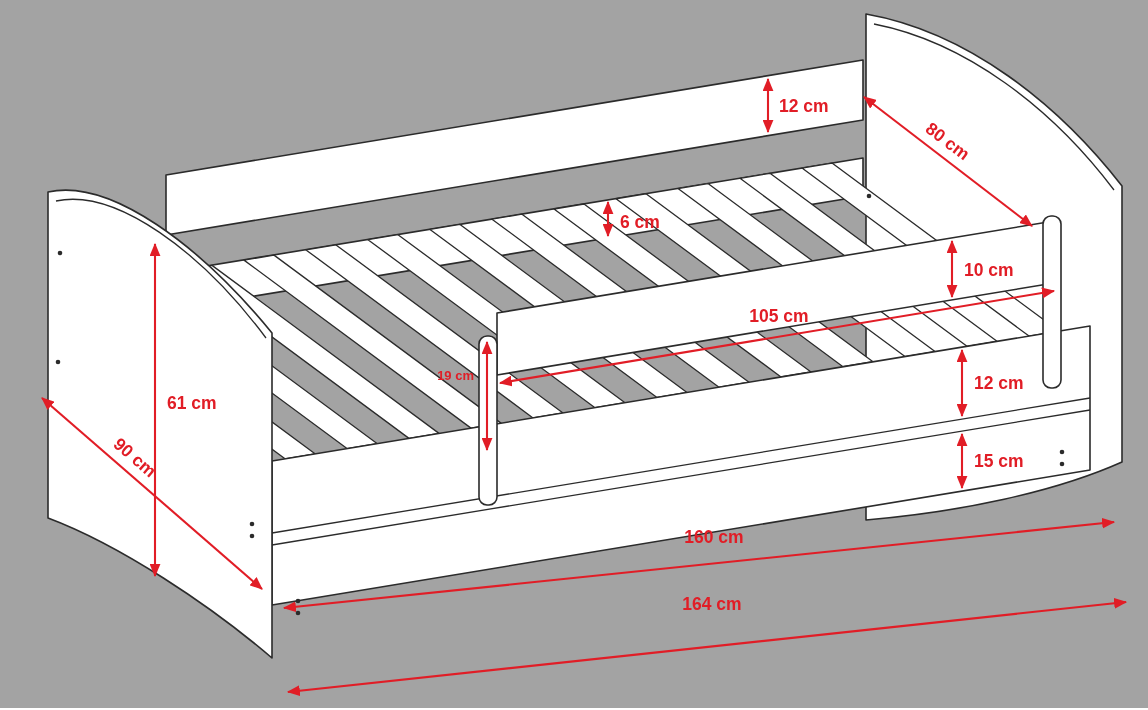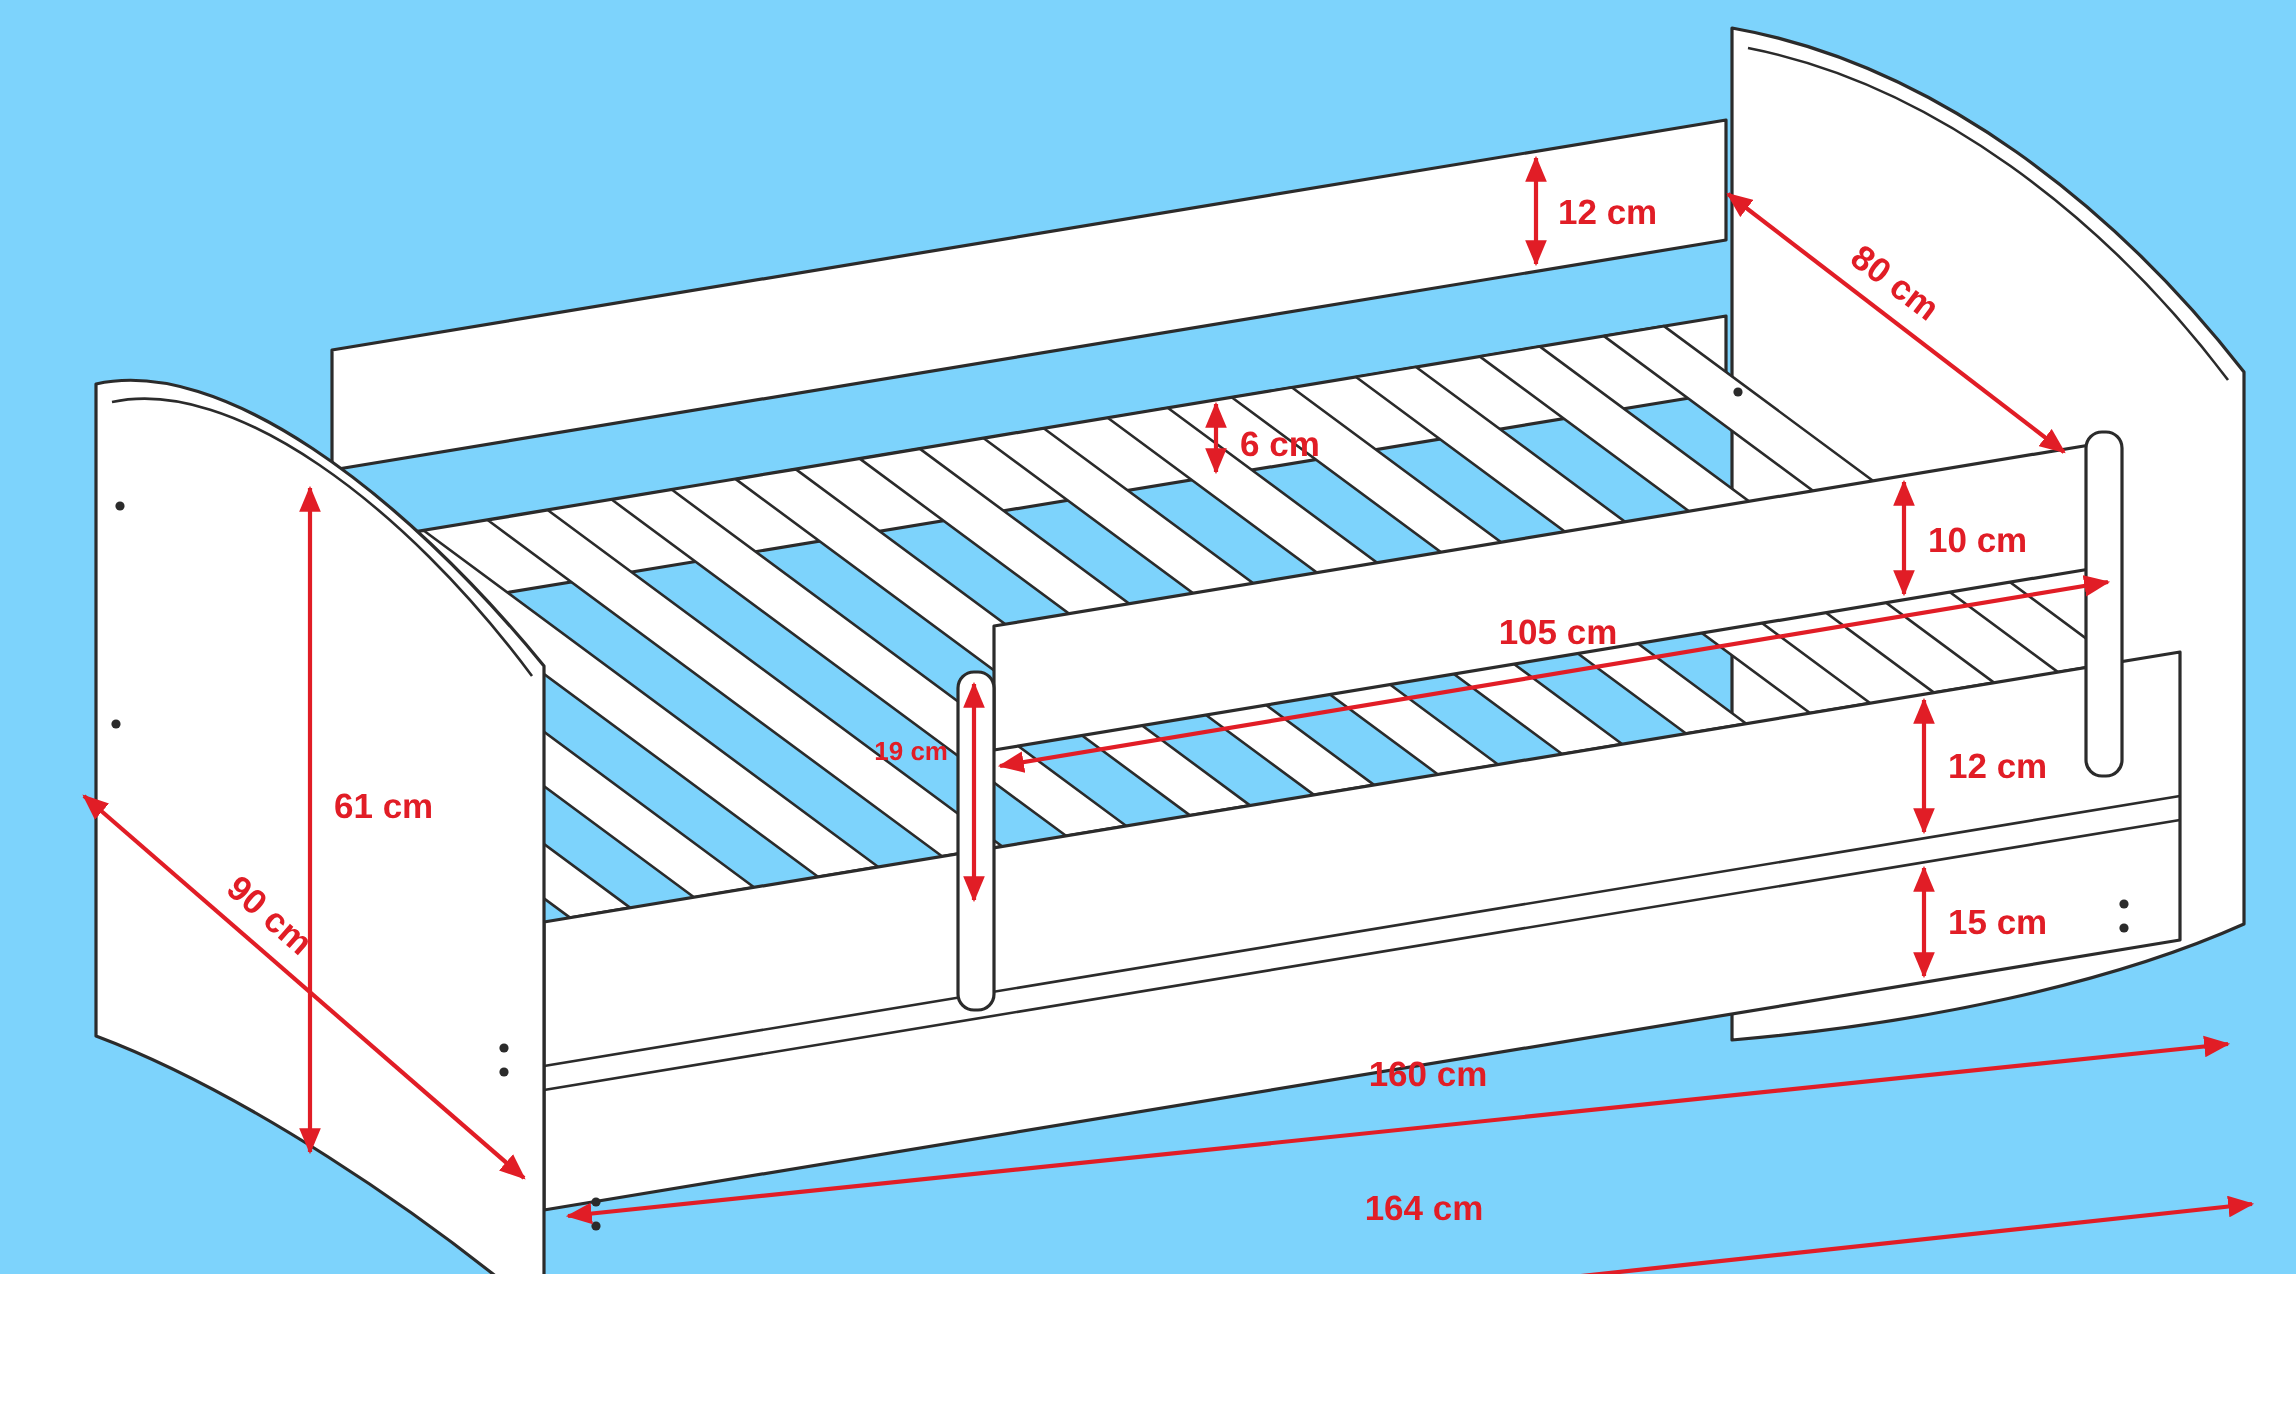--- a/index.html
+++ b/index.html
@@ -1,19 +1,19 @@
 <!DOCTYPE html>
 <html><head>
 <meta charset="utf-8">
 <style>
   html,body{margin:0;padding:0;background:#ffffff;}
   .stage{
     position:relative;
-    width:1148px;height:637px;
-    background:#7dd3fc;
+    width:1148px;height:708px;
+    background:#a3a3a3;
     font-family:"Liberation Sans", sans-serif;
     overflow:hidden;
   }
   svg{display:block;}
   .outline{fill:#ffffff;stroke:#2b2b2b;stroke-width:1.6;stroke-linejoin:round;}
   .thin   {fill:none;stroke:#2b2b2b;stroke-width:1.3;}
   .slat   {fill:#ffffff;stroke:#2b2b2b;stroke-width:1.3;stroke-linejoin:round;}
   .dot    {fill:#2b2b2b;stroke:none;}
   .dim    {stroke:#e11d26;stroke-width:2.1;fill:none;}
   .dim-label{

